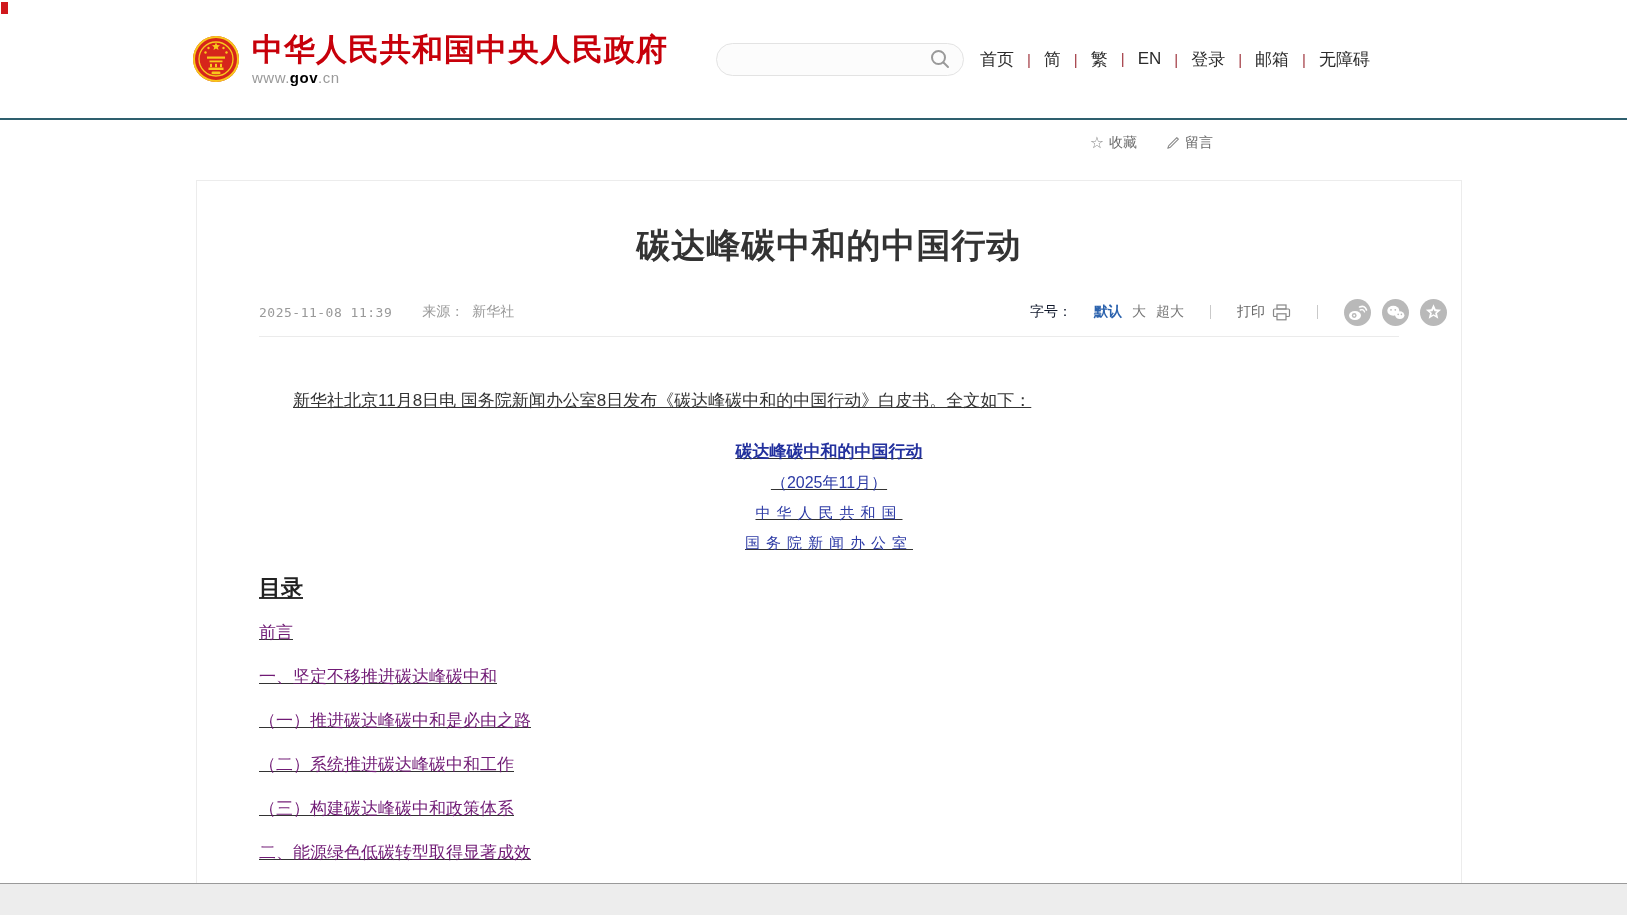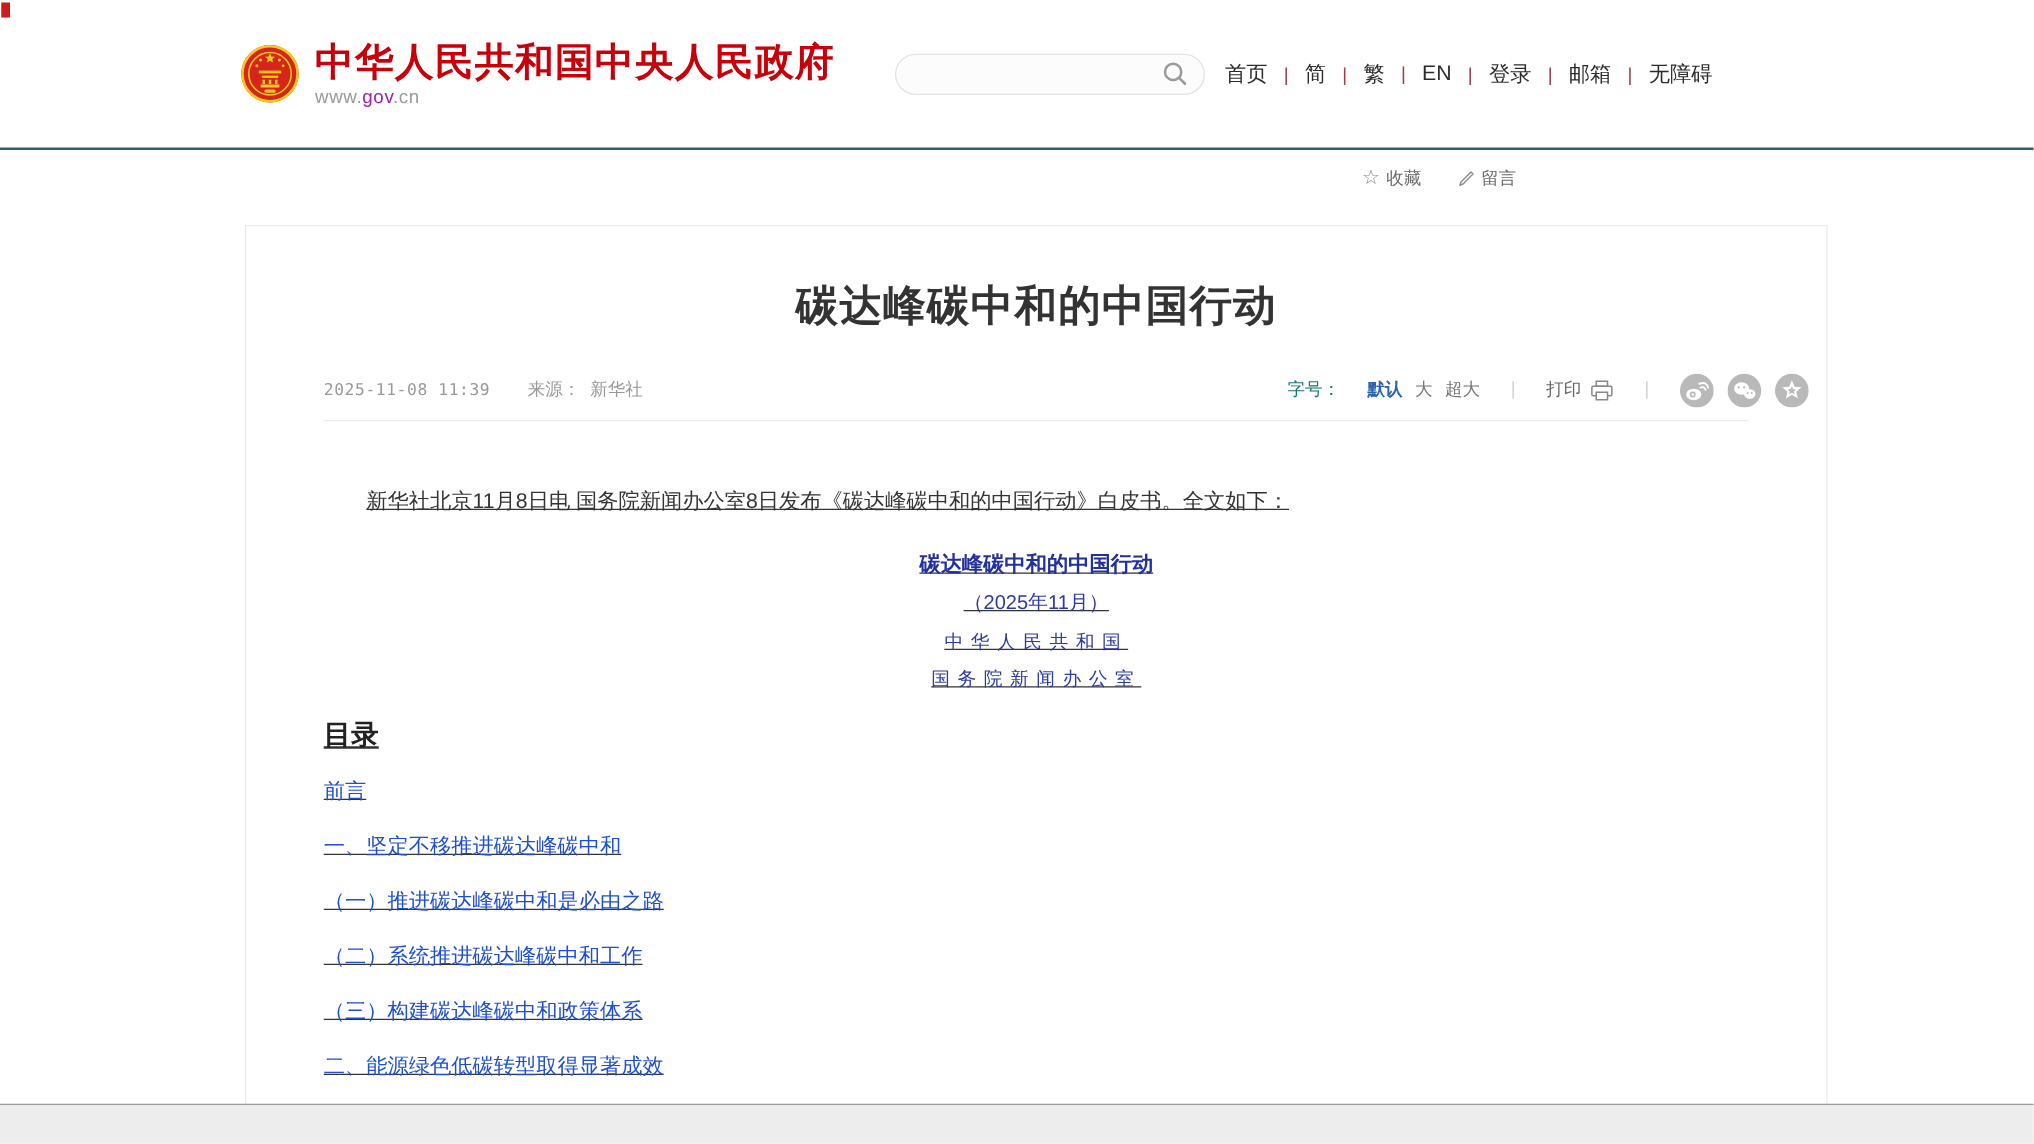--- a/index.html
+++ b/index.html
@@ -7,21 +7,21 @@
     font-family:"Liberation Sans","DejaVu Sans",sans-serif; color:#333; }
 
   
   .corner-artifact { position:absolute; left:1px; top:2px; width:7px; height:12px; background:#d0181d; }
 
   
   .site-header { height:118px; display:flex; align-items:center; padding-left:192px; background:#fff;justify-content:space-between; }
   .logo-group { display:flex; align-items:center; gap:12px; }
   .logo-text .site-title { font-size:31px; font-weight:bold; color:#c7000a; letter-spacing:1px; line-height:34px; }
   .site-url { font-size:15px; color:#9a9a9a; margin-top:2px; letter-spacing:.5px; }
-  .site-url b { color:#a21caf; font-weight:normal; }
+  .site-url b { color:#000000; font-weight:bold; }
 
   .search-pill { margin-left:auto; width:248px; height:33px; border:1px solid #e3e3e3; background:#fcfcfc;
     border-radius:17px; display:flex; align-items:center; padding:0 12px 0 16px; }
   .search-pill input { flex:1; border:none; outline:none; background:transparent; font-size:14px; color:#333; min-width:0; }
 
   .top-nav { display:flex; align-items:center; margin:0 257px 0 16px; font-size:17px; color:#2b2b2b; white-space:nowrap; }
   .nav-item { cursor:pointer; }
   .nav-item + .nav-item::before { content:"|"; color:#a23a43; margin:0 13px; font-size:15px; }
 
   .teal-line { height:2px; background:#2e5f6e; width:100%; }
@@ -35,38 +35,38 @@
   
   .card { width:1266px; margin-left:196px; height:703px; border:1px solid #ececec; border-bottom:none;
     background:#fff; overflow:hidden; padding-top:30px; }
   .article-title { text-align:center; font-size:34px; font-weight:600; color:#333; line-height:40px; margin-top:14px; letter-spacing:1px; }
 
   .meta-row { display:flex; align-items:center; margin:36px 14px 0 62px; font-size:14px; color:#999; height:22px; }
   .meta-left { display:flex; align-items:center; gap:8px; }
   .meta-date { letter-spacing:.5px; font-family:"DejaVu Sans Mono","Liberation Mono",monospace; font-size:13px; }
   .meta-source-label { margin-left:22px; }
   .meta-right { margin-left:auto; display:flex; align-items:center; }
-  .fs-label { color:#0f766e; }
+  .fs-label { color:#0f172a; }
   .fs-opt { margin-left:10px; color:#777; cursor:pointer; }
   .fs-opt.selected { color:#2b62ad; font-weight:bold;padding-left:12px; }
   .vbar { display:inline-block; width:1px; height:14px; background:#c9c9c9; margin:0 26px; }
   .print-link { display:flex; align-items:center; gap:7px; color:#666; cursor:pointer; }
   .share-icons { display:flex; align-items:center; gap:11px; }
   .share-circle { width:27px; height:27px; cursor:pointer; display:block; }
 
   .meta-divider { border-top:1px solid #ebebeb; margin:13px 62px 0 62px; }
 
   
   .doc-body { padding:0 62px; font-size:17px; color:#333;text-decoration:underline; }
   .lead { margin-top:52px; text-indent:2em; line-height:24px; }
   .doc-title { margin-top:28px; text-align:center; font-weight:bold; color:#23319e; font-size:17px; line-height:21px; }
   .doc-line { margin-top:12px; text-align:center; color:#2c3aa5; font-size:16px; line-height:18px; }
   .doc-line.kai { font-family:"DejaVu Serif","Liberation Serif",serif; letter-spacing:6px; font-size:15px; }
   .toc-heading { margin-top:26px; font-size:22px; font-weight:bold; color:#222; line-height:20px; }
-  .toc-item { margin-top:26px; line-height:18px; margin-left:0; color:#1d4ed8; }
+  .toc-item { margin-top:26px; line-height:18px; margin-left:0; color:#701a75; }
 
   
   .footer-strip { height:34px; background:#ededed; border-top:1px solid #9a9a9a; width:100%; }
 
   svg { display:block; }
 </style>
 </head>
 <body>
 
 <div class="corner-artifact"></div>

